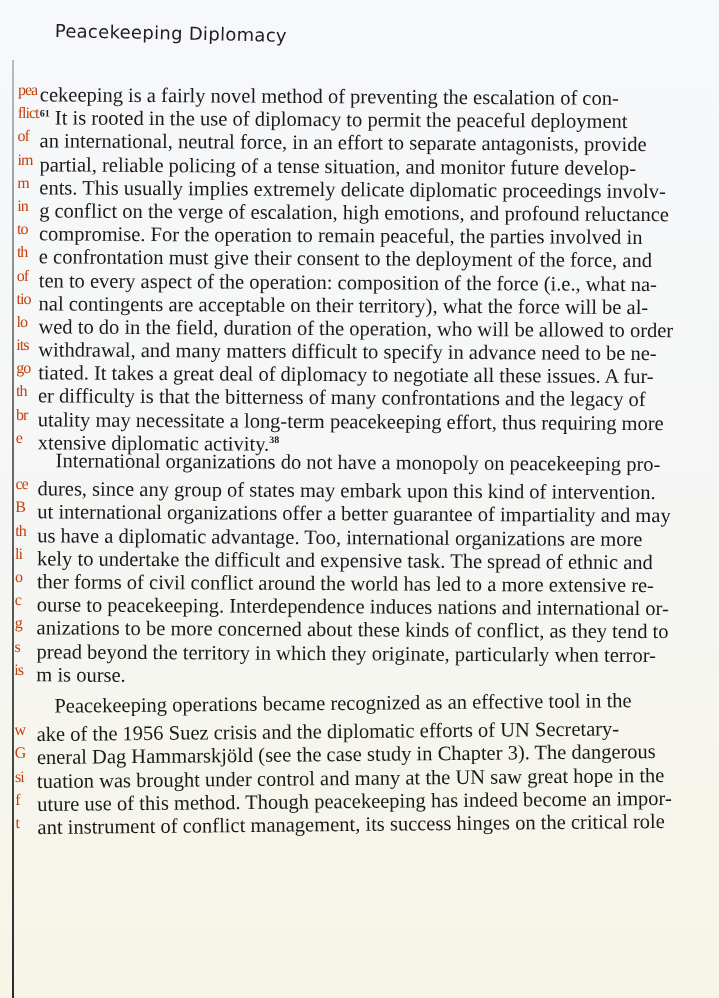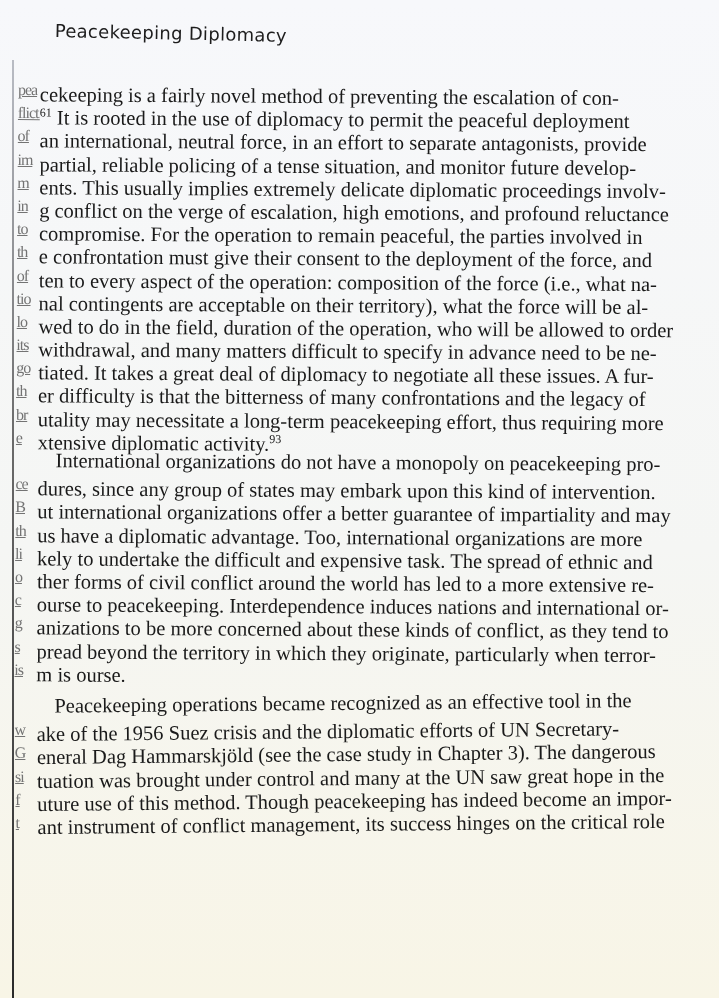--- a/index.html
+++ b/index.html
@@ -43,32 +43,31 @@
       transform-origin: left top;
       transform: rotate(0.35deg);
     }
     .line {
       white-space: nowrap;
       height: 23.2px;
       line-height: 23.2px;
       position: relative;
     }
     .clip {
-      color: #737373;
+      color: #c2410c;
       font-size: 16px;
       display: inline-block;
       width: 22px;
       overflow: hidden;
       vertical-align: baseline;
       letter-spacing: -1px;
-      text-decoration: underline;
     }
     .indent { padding-left: 40px; }
     .gap { height: 14px; }
-    sup { font-size: 12px; line-height: 0; }
+    sup { font-size: 10px; line-height: 0; font-weight: bold; }
   </style>
 </head>
 <body>
 
 <div class="gutter-line"></div>
 
 <div class="header">Peacekeeping Diplomacy</div>
 
 <div class="page">
 
@@ -81,21 +80,21 @@
     <div class="line"><span class="clip">in</span><span>g conflict on the verge of escalation, high emotions, and profound reluctance</span></div>
     <div class="line"><span class="clip">to </span><span>compromise. For the operation to remain peaceful, the parties involved in</span></div>
     <div class="line"><span class="clip">th</span><span>e confrontation must give their consent to the deployment of the force, and</span></div>
     <div class="line"><span class="clip">of</span><span>ten to every aspect of the operation: composition of the force (i.e., what na-</span></div>
     <div class="line"><span class="clip">tio</span><span>nal contingents are acceptable on their territory), what the force will be al-</span></div>
     <div class="line"><span class="clip">lo</span><span>wed to do in the field, duration of the operation, who will be allowed to order</span></div>
     <div class="line"><span class="clip">its </span><span>withdrawal, and many matters difficult to specify in advance need to be ne-</span></div>
     <div class="line"><span class="clip">go</span><span>tiated. It takes a great deal of diplomacy to negotiate all these issues. A fur-</span></div>
     <div class="line"><span class="clip">th</span><span>er difficulty is that the bitterness of many confrontations and the legacy of</span></div>
     <div class="line"><span class="clip">br</span><span>utality may necessitate a long-term peacekeeping effort, thus requiring more</span></div>
-    <div class="line"><span class="clip">e</span><span>xtensive diplomatic activity.</span><sup>93</sup></div>
+    <div class="line"><span class="clip">e</span><span>xtensive diplomatic activity.</span><sup>38</sup></div>
   </div>
 
   <div>
     <div class="line indent"><span>International organizations do not have a monopoly on peacekeeping pro-</span></div>
     <div class="line"><span class="clip">ce</span><span>dures, since any group of states may embark upon this kind of intervention.</span></div>
     <div class="line"><span class="clip">B</span><span>ut international organizations offer a better guarantee of impartiality and may</span></div>
     <div class="line"><span class="clip">th</span><span>us have a diplomatic advantage. Too, international organizations are more</span></div>
     <div class="line"><span class="clip">li</span><span>kely to undertake the difficult and expensive task. The spread of ethnic and</span></div>
     <div class="line"><span class="clip">o</span><span>ther forms of civil conflict around the world has led to a more extensive re-</span></div>
     <div class="line"><span class="clip">c</span><span>ourse to peacekeeping. Interdependence induces nations and international or-</span></div>

